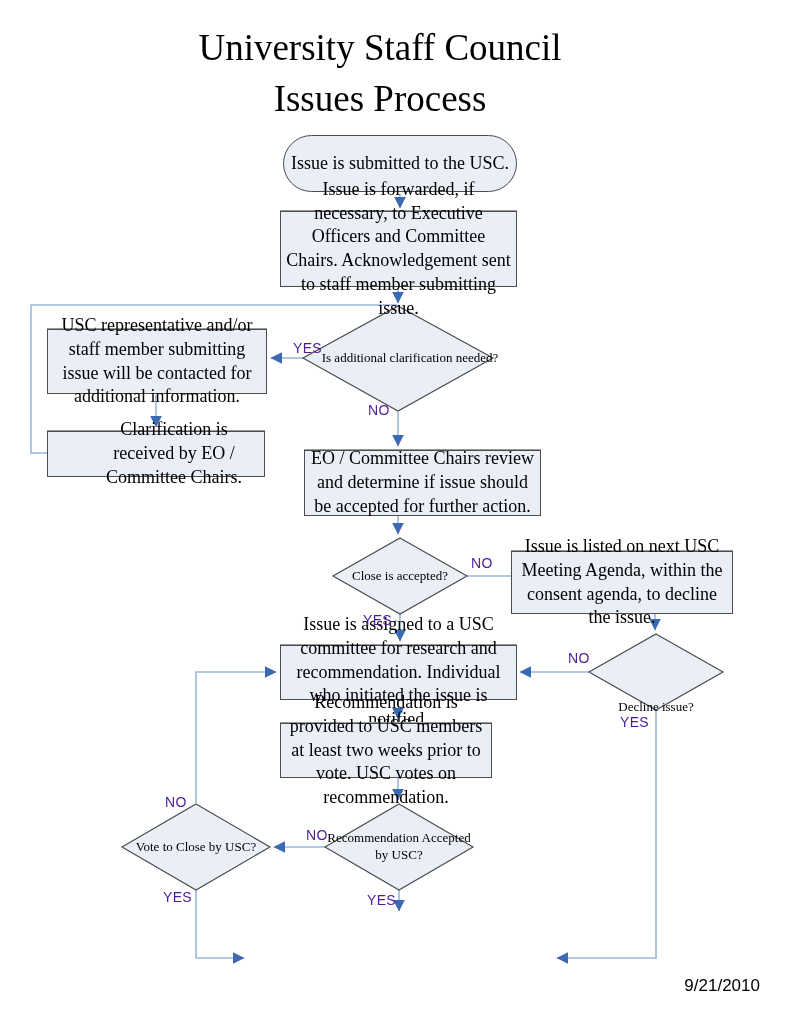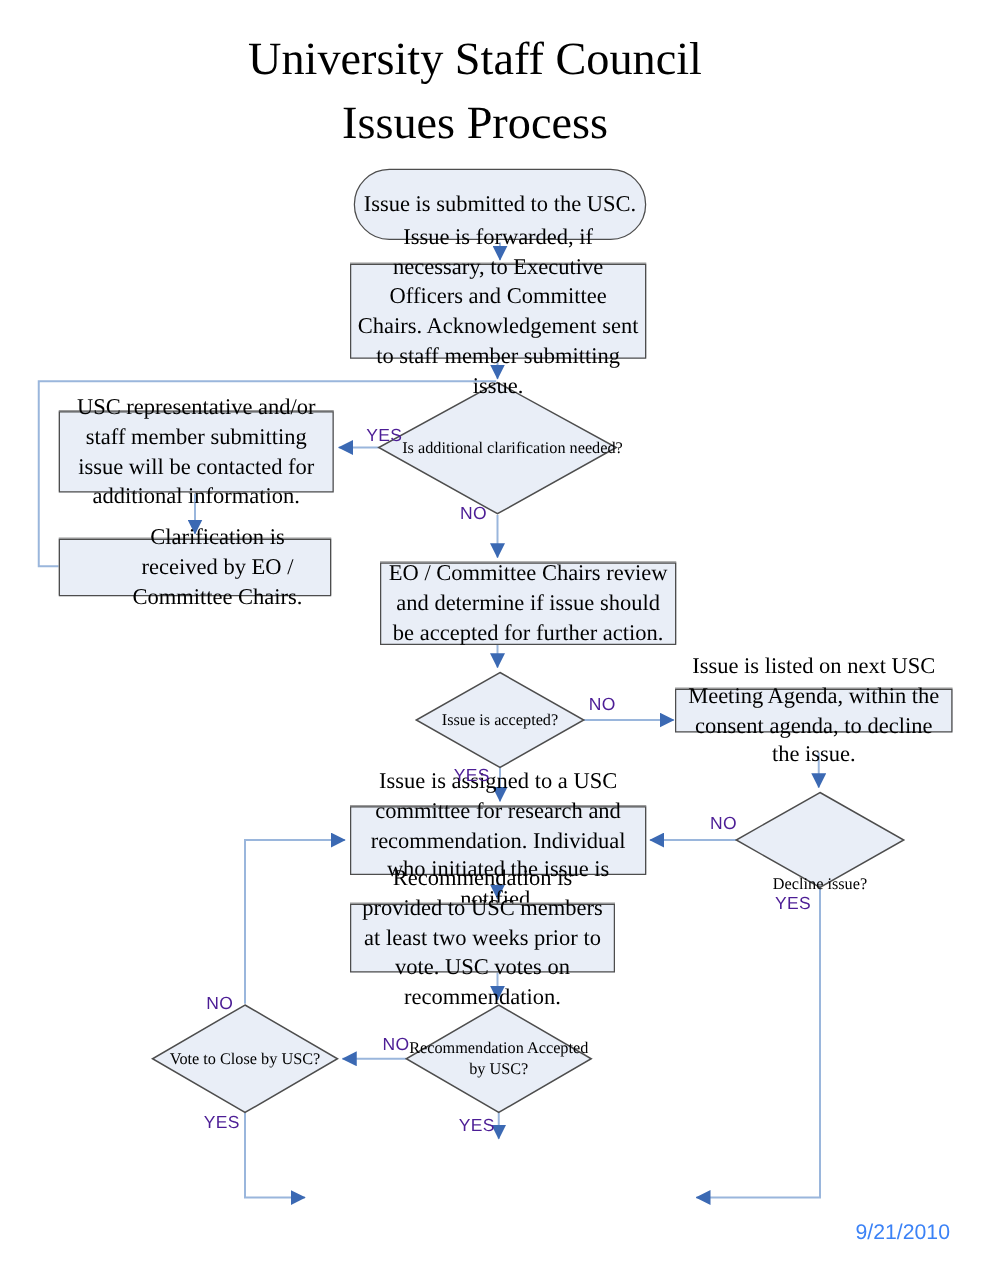--- a/index.html
+++ b/index.html
@@ -30,21 +30,21 @@
     font-family:Liberation Sans, sans-serif;
     font-size:14px;color:#4c1d95;letter-spacing:.3px;
   }
   .title{
     position:absolute;left:0;top:22px;width:760px;z-index:2;
     text-align:center;font-size:37px;line-height:1.38;color:#000;
   }
   .date{
     position:absolute;left:640px;top:976px;width:120px;z-index:2;
     text-align:right;font-family:"Liberation Sans", sans-serif;
-    font-size:17px;color:#3b82f6;
+    font-size:17px;color:#000000;
   }
 </style>
 </head>
 <body>
 
 <div id="canvas">
 
   <svg class="wires" width="791" height="1024" viewBox="0 0 791 1024">
     <defs>
       <marker id="arr" viewBox="0 0 10 10" refX="9.5" refY="5" markerWidth="7.5" markerHeight="7.5" orient="auto-start-reverse">
@@ -90,30 +90,30 @@
   <div class="node stadium-start" style="left:283px;top:135px;width:234px;height:57px;">Issue is submitted to the USC.</div>
 
   <div class="node rect" style="left:47px;top:329px;width:220px;height:65px;">USC representative and/or staff member submitting issue will be contacted for additional information.</div>
 
   <div class="node rect" style="left:280px;top:211px;width:237px;height:76px;">Issue is forwarded, if necessary, to Executive Officers and Committee Chairs. Acknowledgement sent to staff member submitting issue.</div>
 
   <div class="node rect" style="left:47px;top:431px;width:218px;height:46px;padding-left:41px;">Clarification is received by EO / Committee Chairs.</div>
 
   <div class="node rect" style="left:280px;top:450px;width:237px;height:66px;margin-left:24px;">EO / Committee Chairs review and determine if issue should be accepted for further action.</div>
 
-  <div class="node rect" style="left:540px;top:551px;width:222px;height:35px;">Issue is listed on next USC Meeting Agenda, within the consent agenda, to decline the issue.</div>
+  <div class="node rect" style="left:511px;top:551px;width:222px;height:63px;">Issue is listed on next USC Meeting Agenda, within the consent agenda, to decline the issue.</div>
 
   <div class="node rect" style="left:280px;top:645px;width:237px;height:55px;padding:0 3px;">Issue is assigned to a USC committee for research and recommendation. Individual who initiated the issue is notified.</div>
 
   <div class="node rect" style="left:280px;top:723px;width:212px;height:55px;padding:2px 3px;">Recommendation is provided to USC members at least two weeks prior to vote. USC votes on recommendation.</div>
 
 
   <div class="diamond-label" style="left:308px;top:336px;width:180px;height:44px;margin-left:12px;">Is additional clarification needed?</div>
 
-  <div class="diamond-label" style="left:333px;top:566px;width:134px;height:20px;">Issue is accepted?</div>
+  <div class="diamond-label" style="left:333px;top:566px;width:134px;height:20px;">Close is accepted?</div>
 
   <div class="diamond-label" style="left:591px;top:662px;width:130px;height:20px;margin-top:35px;">Decline issue?</div>
 
   <div class="diamond-label" style="left:325px;top:827px;width:148px;height:40px;">Recommendation Accepted by USC?</div>
 
   <div class="diamond-label" style="left:123px;top:827px;width:146px;height:40px;">Vote to Close by USC?</div>
 
   <div class="edge-label" style="left:293px;top:340px;">YES</div>
   <div class="edge-label" style="left:368px;top:402px;">NO</div>
   <div class="edge-label" style="left:471px;top:555px;">NO</div>

